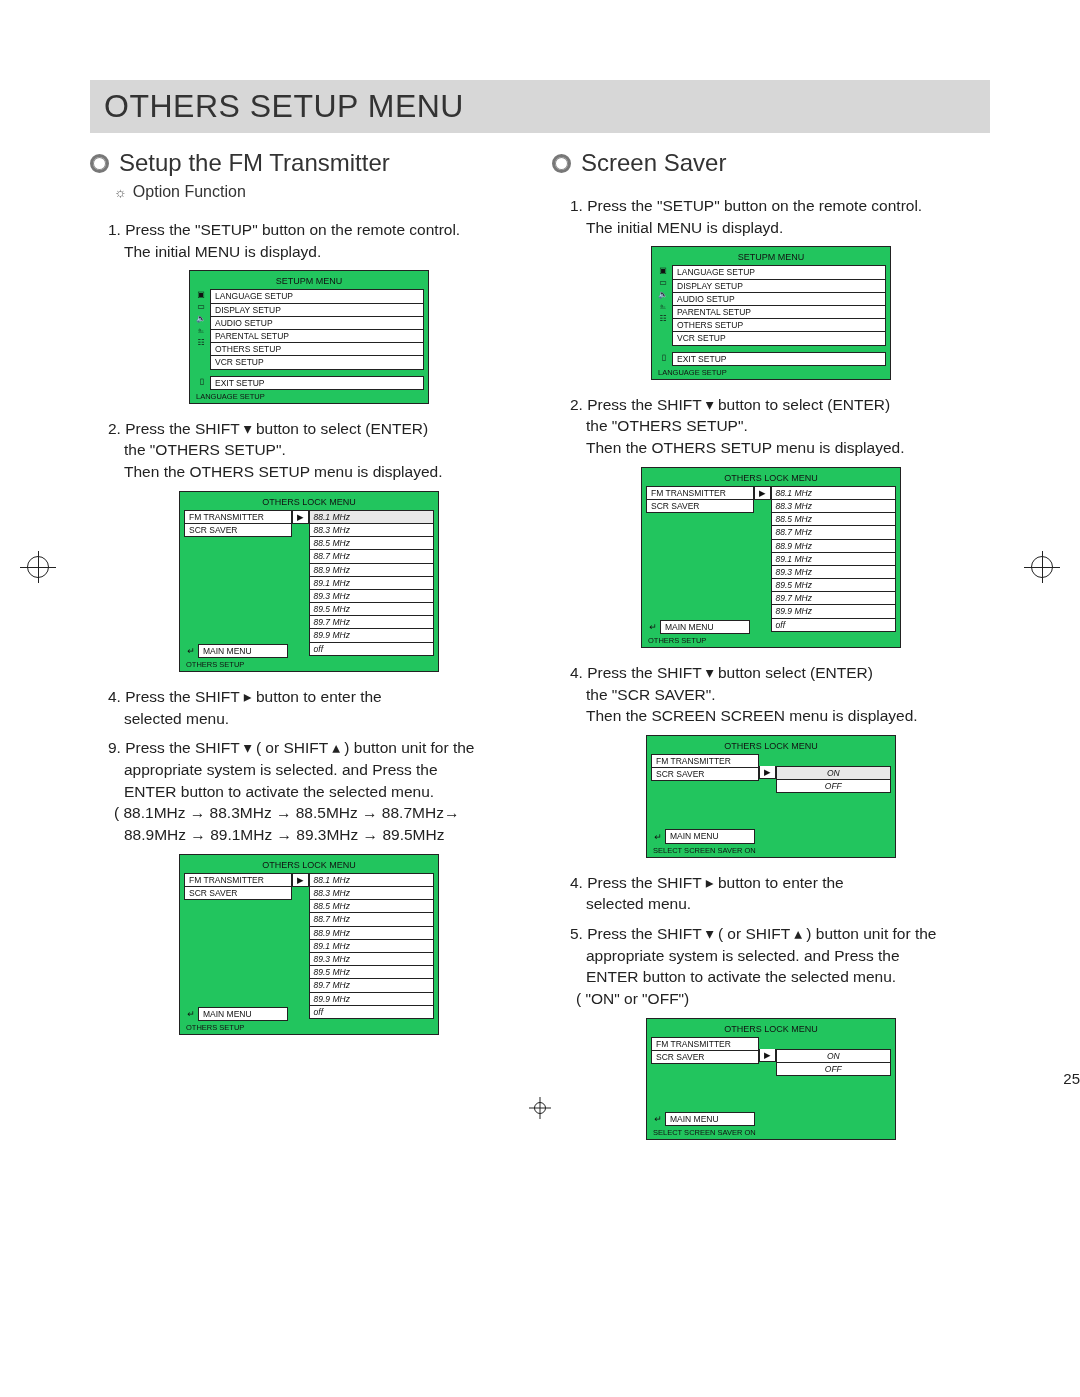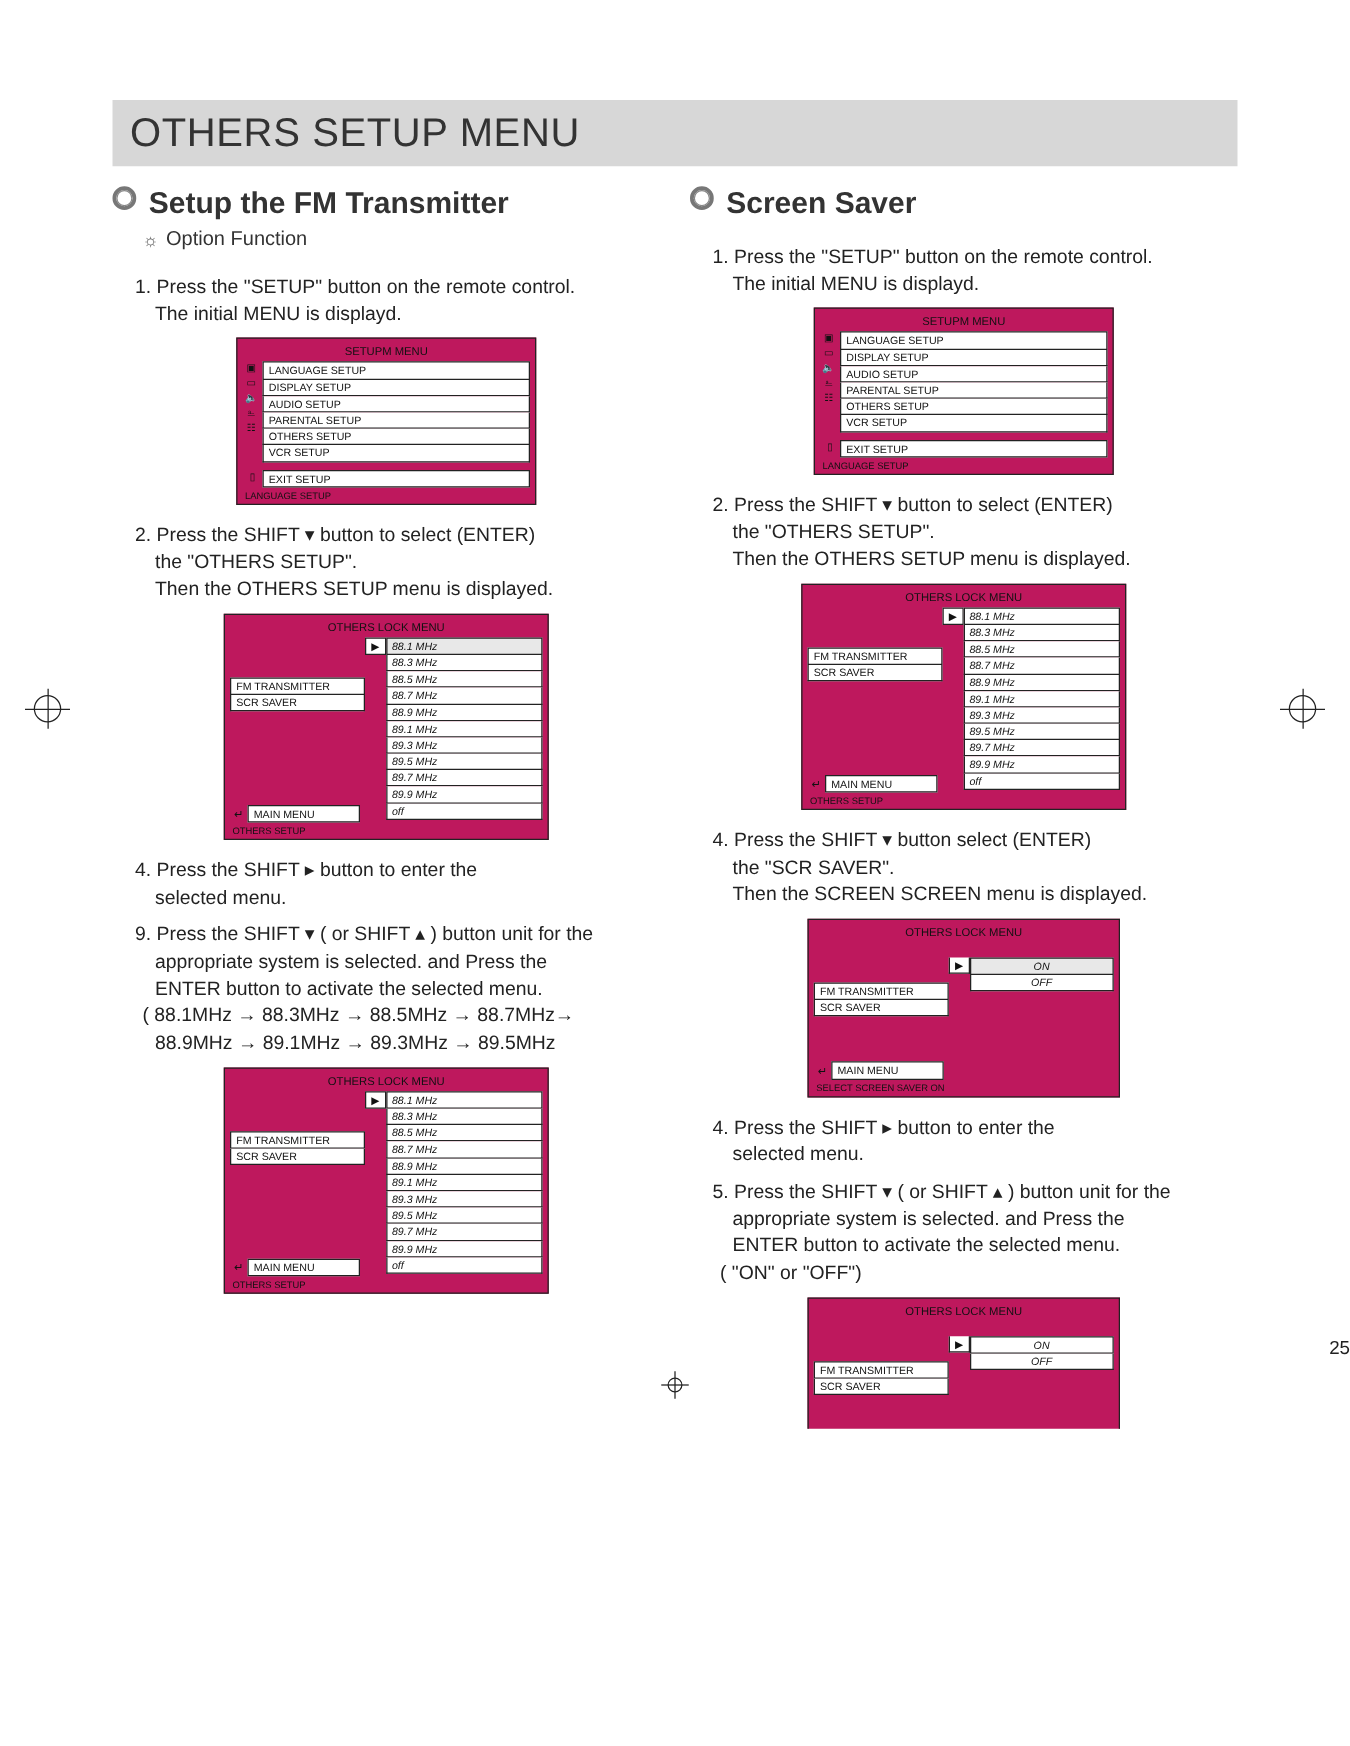--- a/index.html
+++ b/index.html
@@ -27,26 +27,25 @@
   }
   .columns {
     display: flex;
     gap: 24px;
   }
   .col {
     flex: 1;
   }
   .section-heading {
     display: flex;
-    align-items: flex-start;
+    align-items: center;
     gap: 10px;
     font-size: 24px;
     color: #333;
     margin: 2px 0 6px 0;
-    font-weight: bold;
   }
   .bullet-circle {
     width: 13px; height: 13px;
     border-radius: 50%;
     border: 3px solid #777;
     background: #fff;
     display: inline-block;
     box-shadow: inset 0 0 0 1px #888;
   }
   .option-func {
@@ -66,21 +65,21 @@
     line-height: 1.4;
     margin: 8px 0 8px 18px;
   }
   .step .indent {
     display: block;
     margin-left: 16px;
   }
   
   .osd {
     border: 1px solid #222;
-    background: #be185d;
+    background: #22c55e;
     font-size: 9px;
     color: #111;
     margin: 8px auto 14px auto;
     padding: 4px 4px 2px 4px;
     width: 260px;
     box-sizing: border-box;
   }
   .osd-title {
     text-align: center;
     font-size: 9px;
@@ -103,21 +102,20 @@
     font-size: 8.5px;
     line-height: 1.2;
     box-sizing: border-box;
   }
   .osd-main {
     display: flex;
     gap: 0;
   }
   .osd-left {
     flex: 0 0 108px;
-    margin-top: 32px;
   }
   .osd-mid {
     flex: 0 0 16px;
     text-align: center;
   }
   .osd-right {
     flex: 1;
     font-style: italic;
   }
   .osd-stack .osd-cell { margin-bottom: 0px; border-top: none; }

